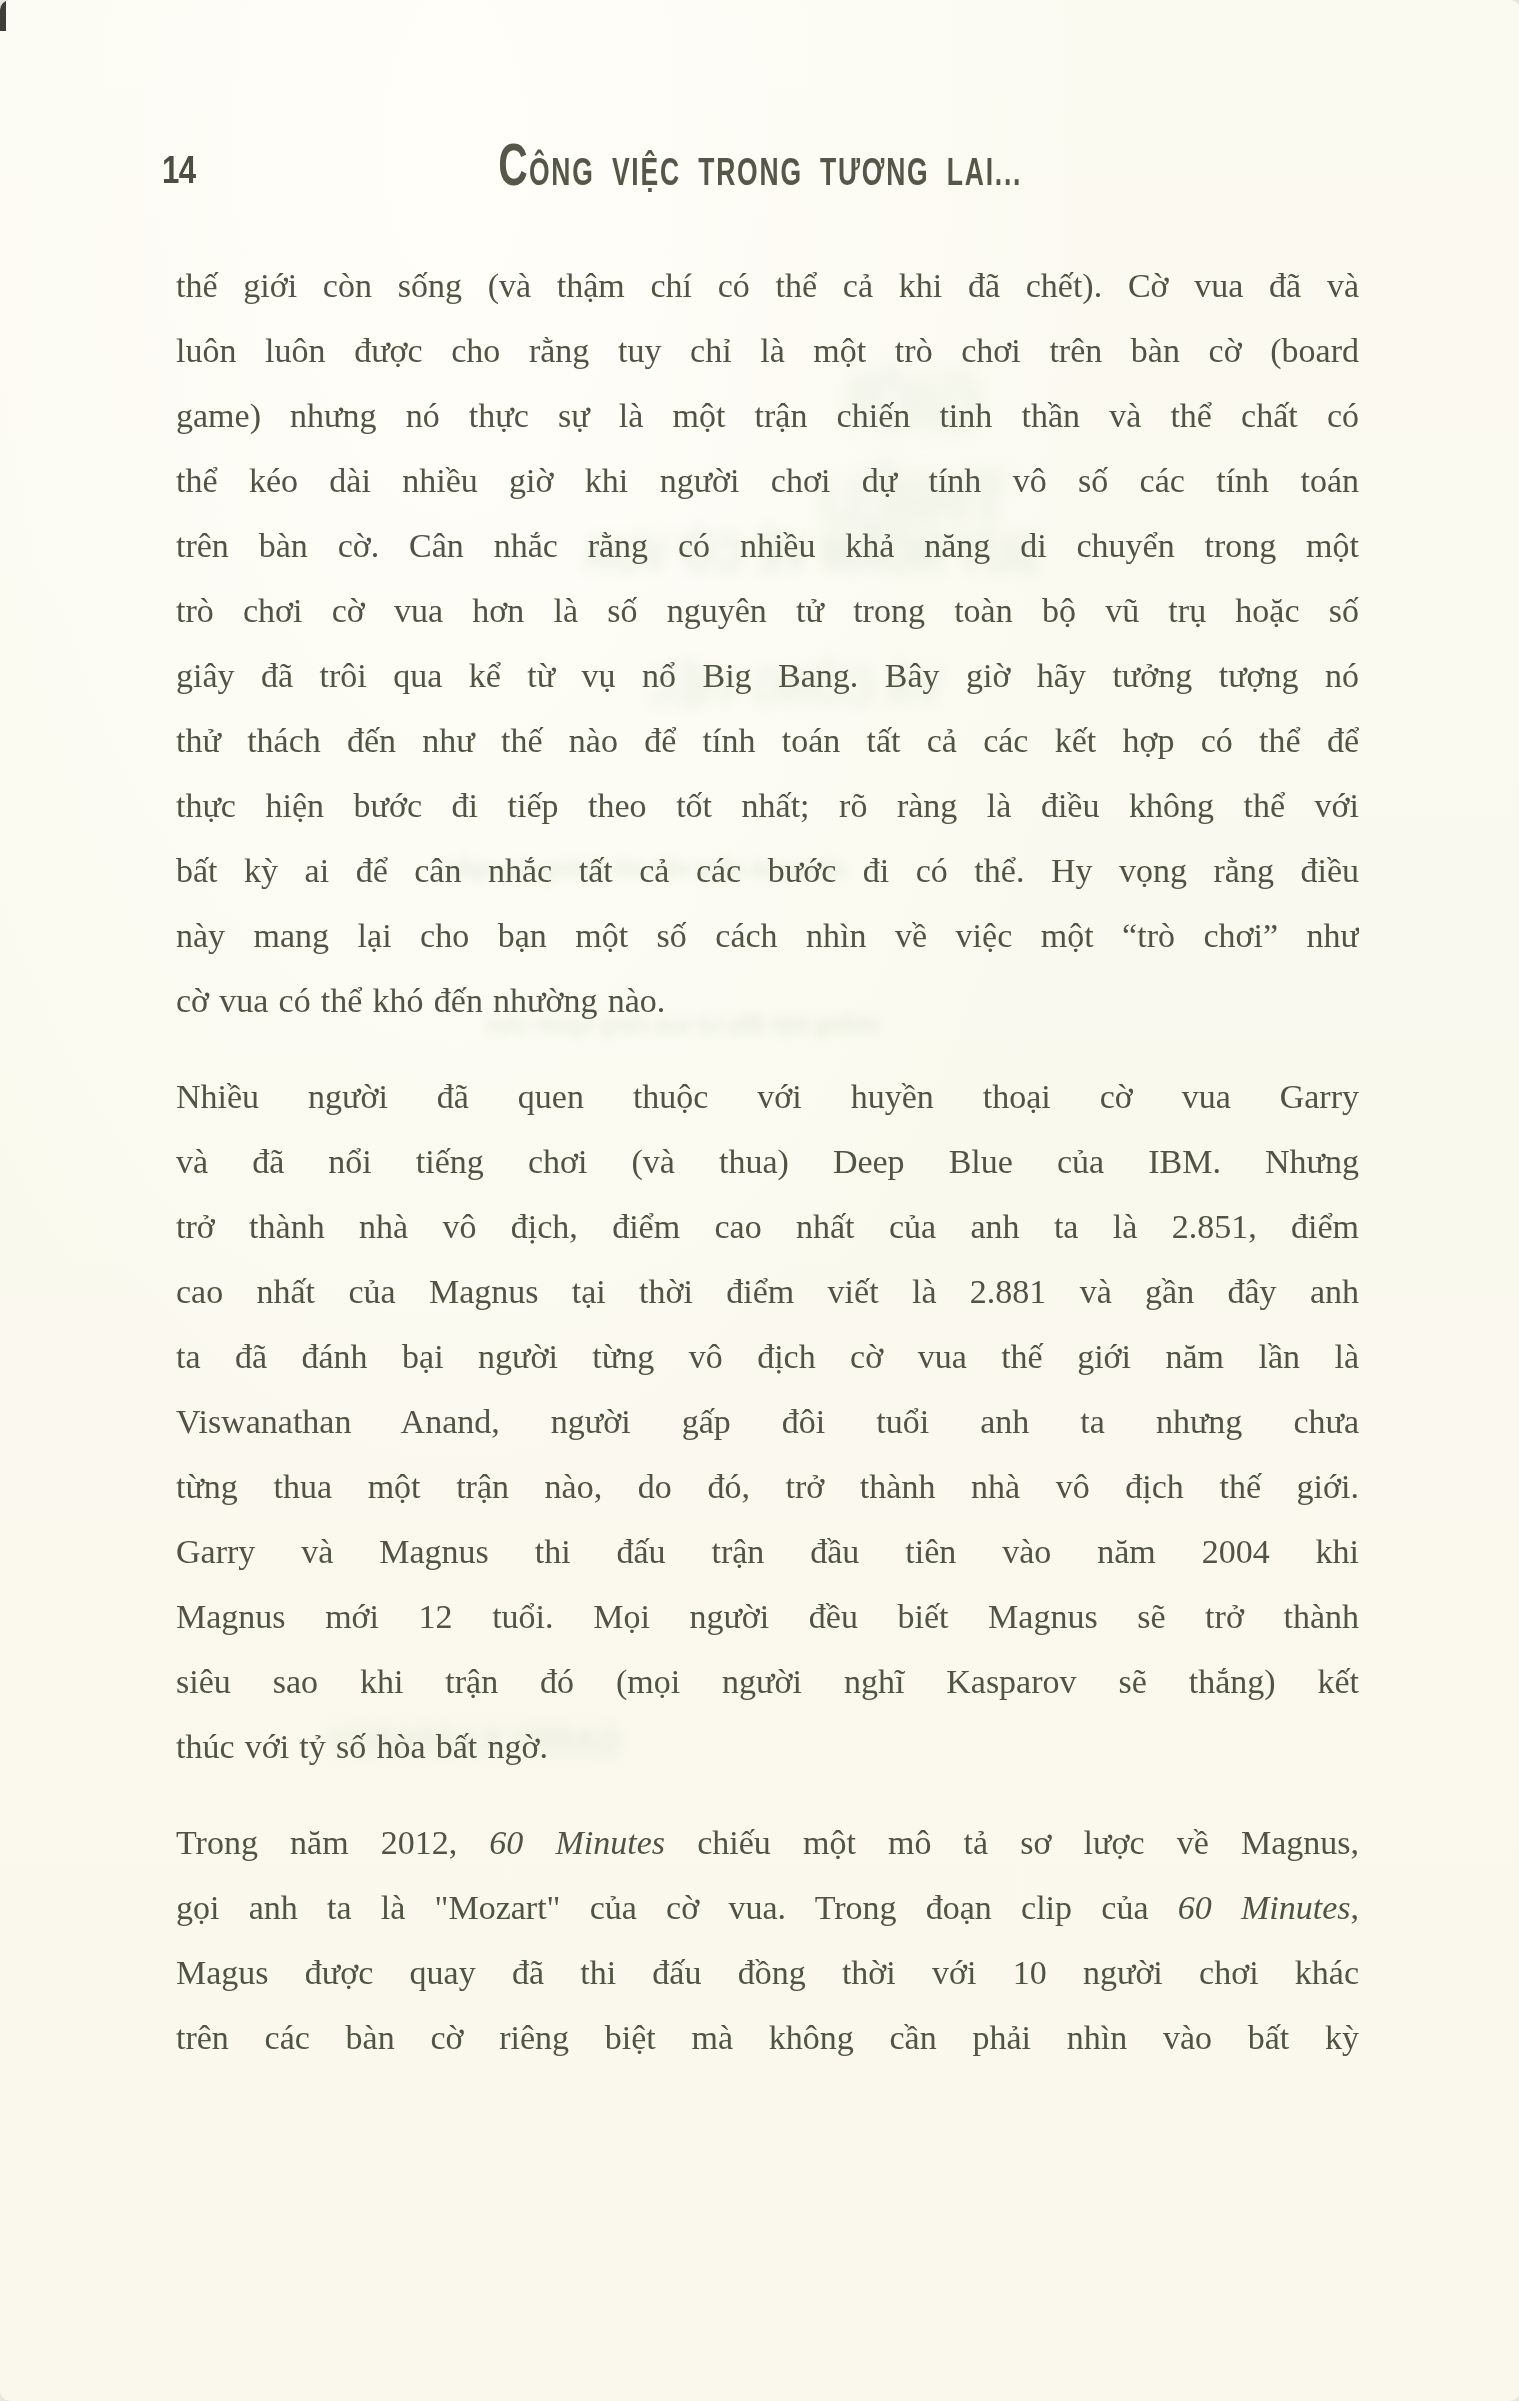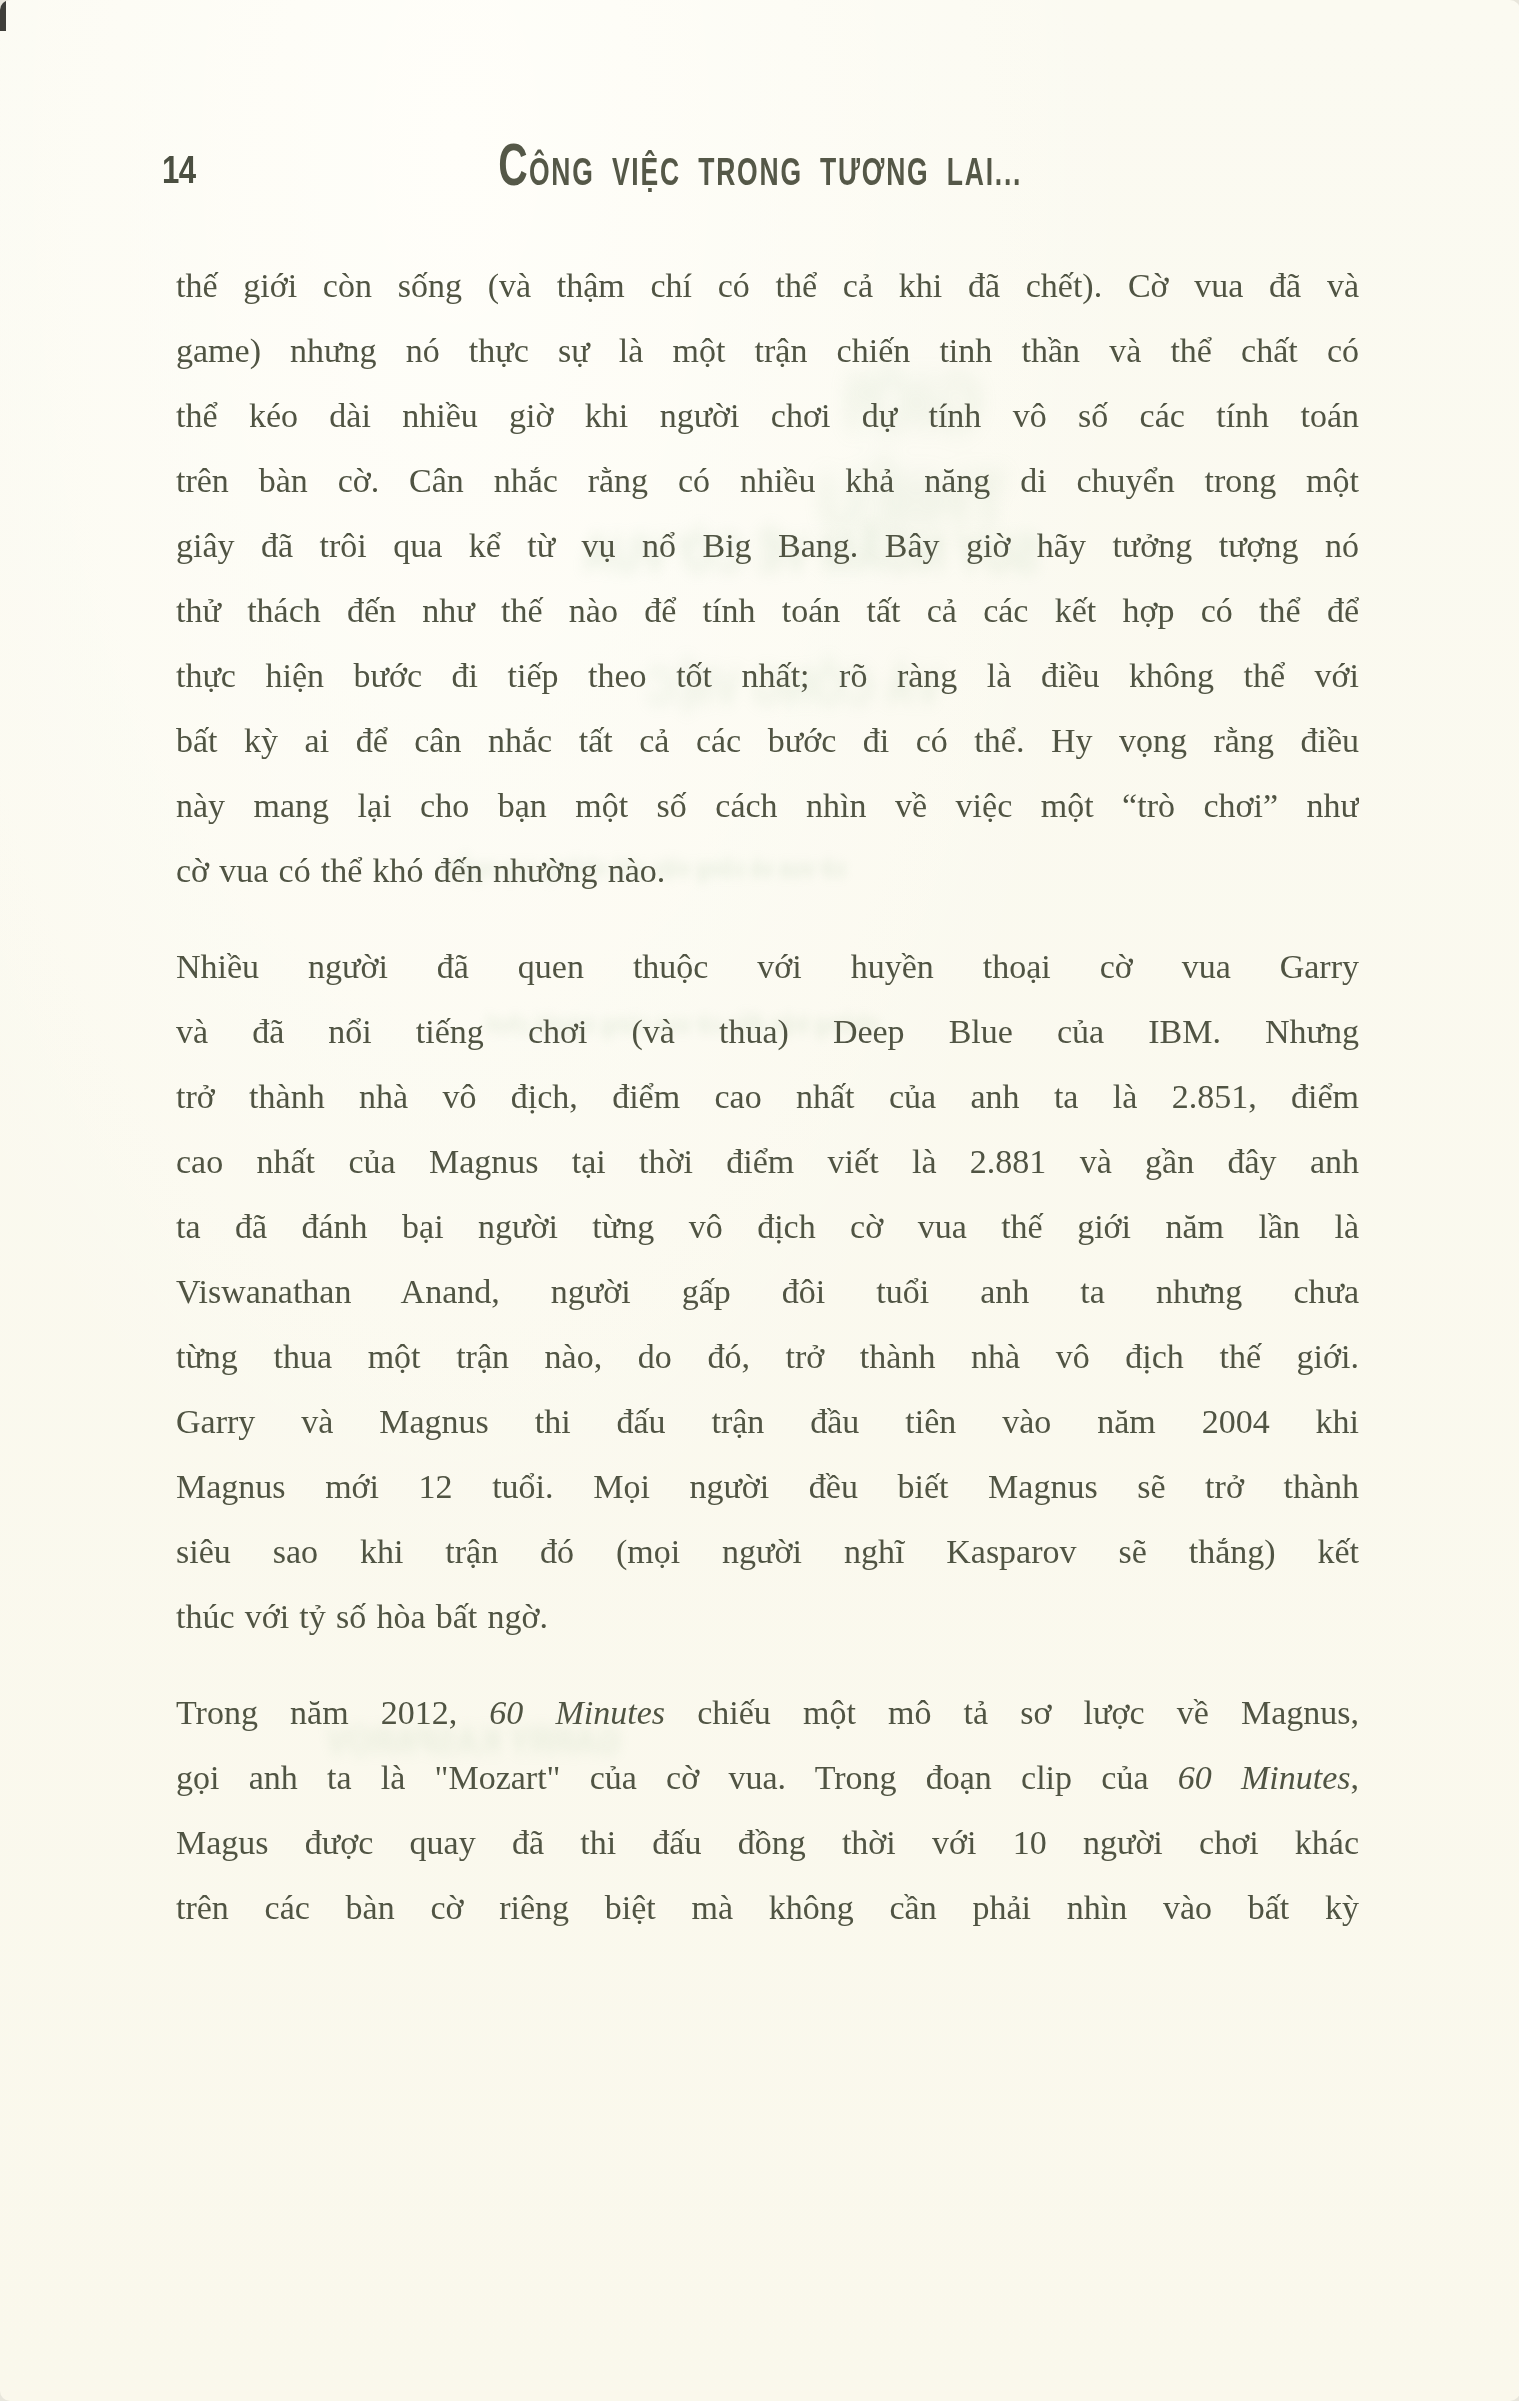--- a/index.html
+++ b/index.html
@@ -94,23 +94,25 @@
   <div class="header-row">
     <div class="chapter-header">
       <span class="initial">C</span>
         <span class="rest">ÔNG VIỆC TRONG TƯƠNG LAI...</span>
     </div>
   </div>
 
   <div class="body-text">
       <div class="para">
         <div class="line">thế giới còn sống (và thậm chí có thể cả khi đã chết). Cờ vua đã và</div>
+        <div class="line">luôn luôn được cho rằng tuy chỉ là một trò chơi trên bàn cờ (board</div>
         <div class="line">game) nhưng nó thực sự là một trận chiến tinh thần và thể chất có</div>
         <div class="line">thể kéo dài nhiều giờ khi người chơi dự tính vô số các tính toán</div>
         <div class="line">trên bàn cờ. Cân nhắc rằng có nhiều khả năng di chuyển trong một</div>
+        <div class="line">trò chơi cờ vua hơn là số nguyên tử trong toàn bộ vũ trụ hoặc số</div>
         <div class="line">giây đã trôi qua kể từ vụ nổ Big Bang. Bây giờ hãy tưởng tượng nó</div>
         <div class="line">thử thách đến như thế nào để tính toán tất cả các kết hợp có thể để</div>
         <div class="line">thực hiện bước đi tiếp theo tốt nhất; rõ ràng là điều không thể với</div>
         <div class="line">bất kỳ ai để cân nhắc tất cả các bước đi có thể. Hy vọng rằng điều</div>
         <div class="line">này mang lại cho bạn một số cách nhìn về việc một “trò chơi” như</div>
         <div class="line rag">cờ vua có thể khó đến nhường nào.</div>
       </div>
       <div class="para">
         <div class="line">Nhiều người đã quen thuộc với huyền thoại cờ vua Garry</div>
         <div class="line">và đã nổi tiếng chơi (và thua) Deep Blue của IBM. Nhưng</div>

